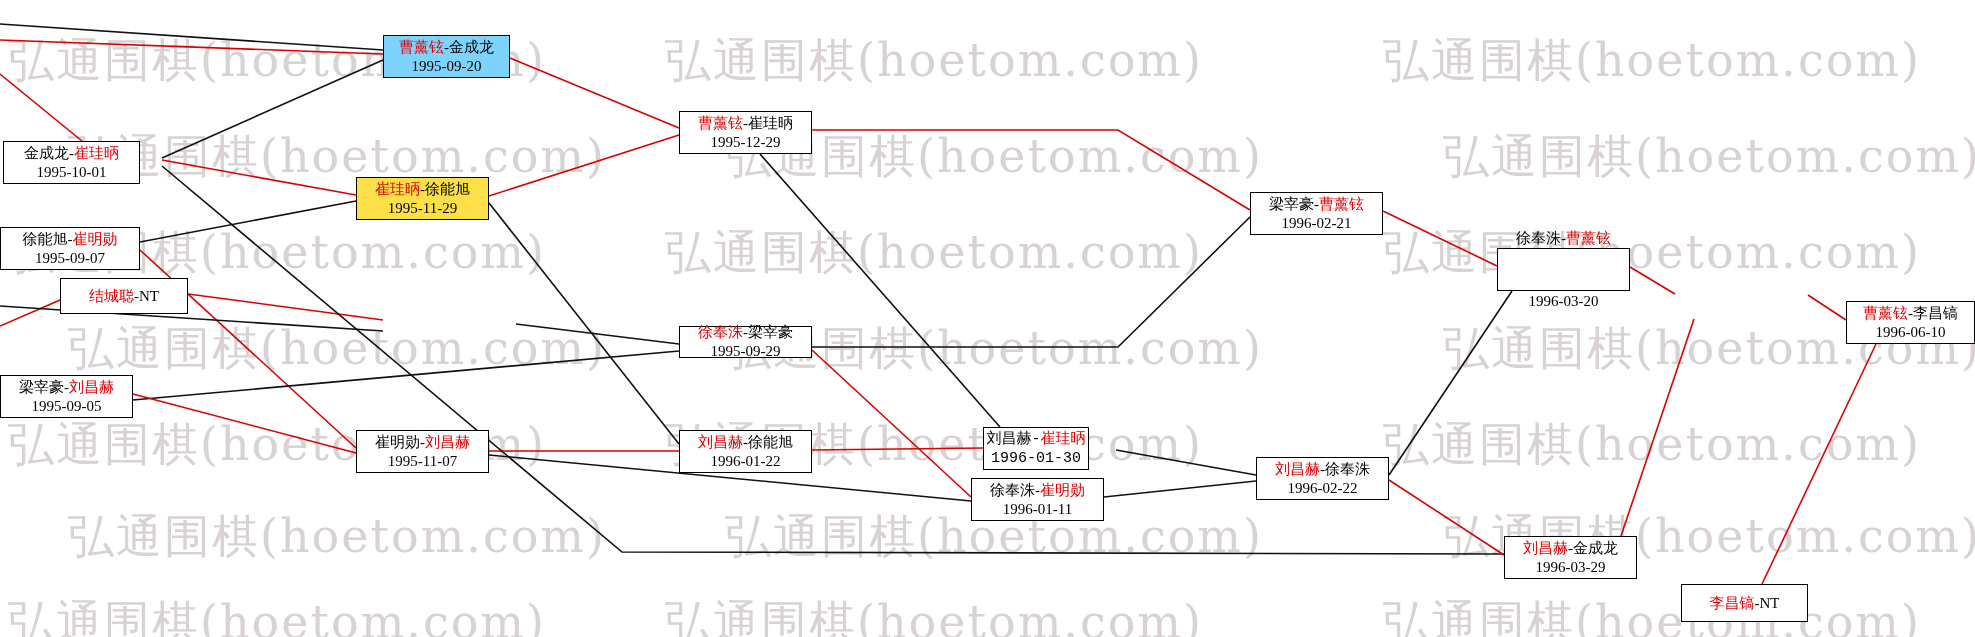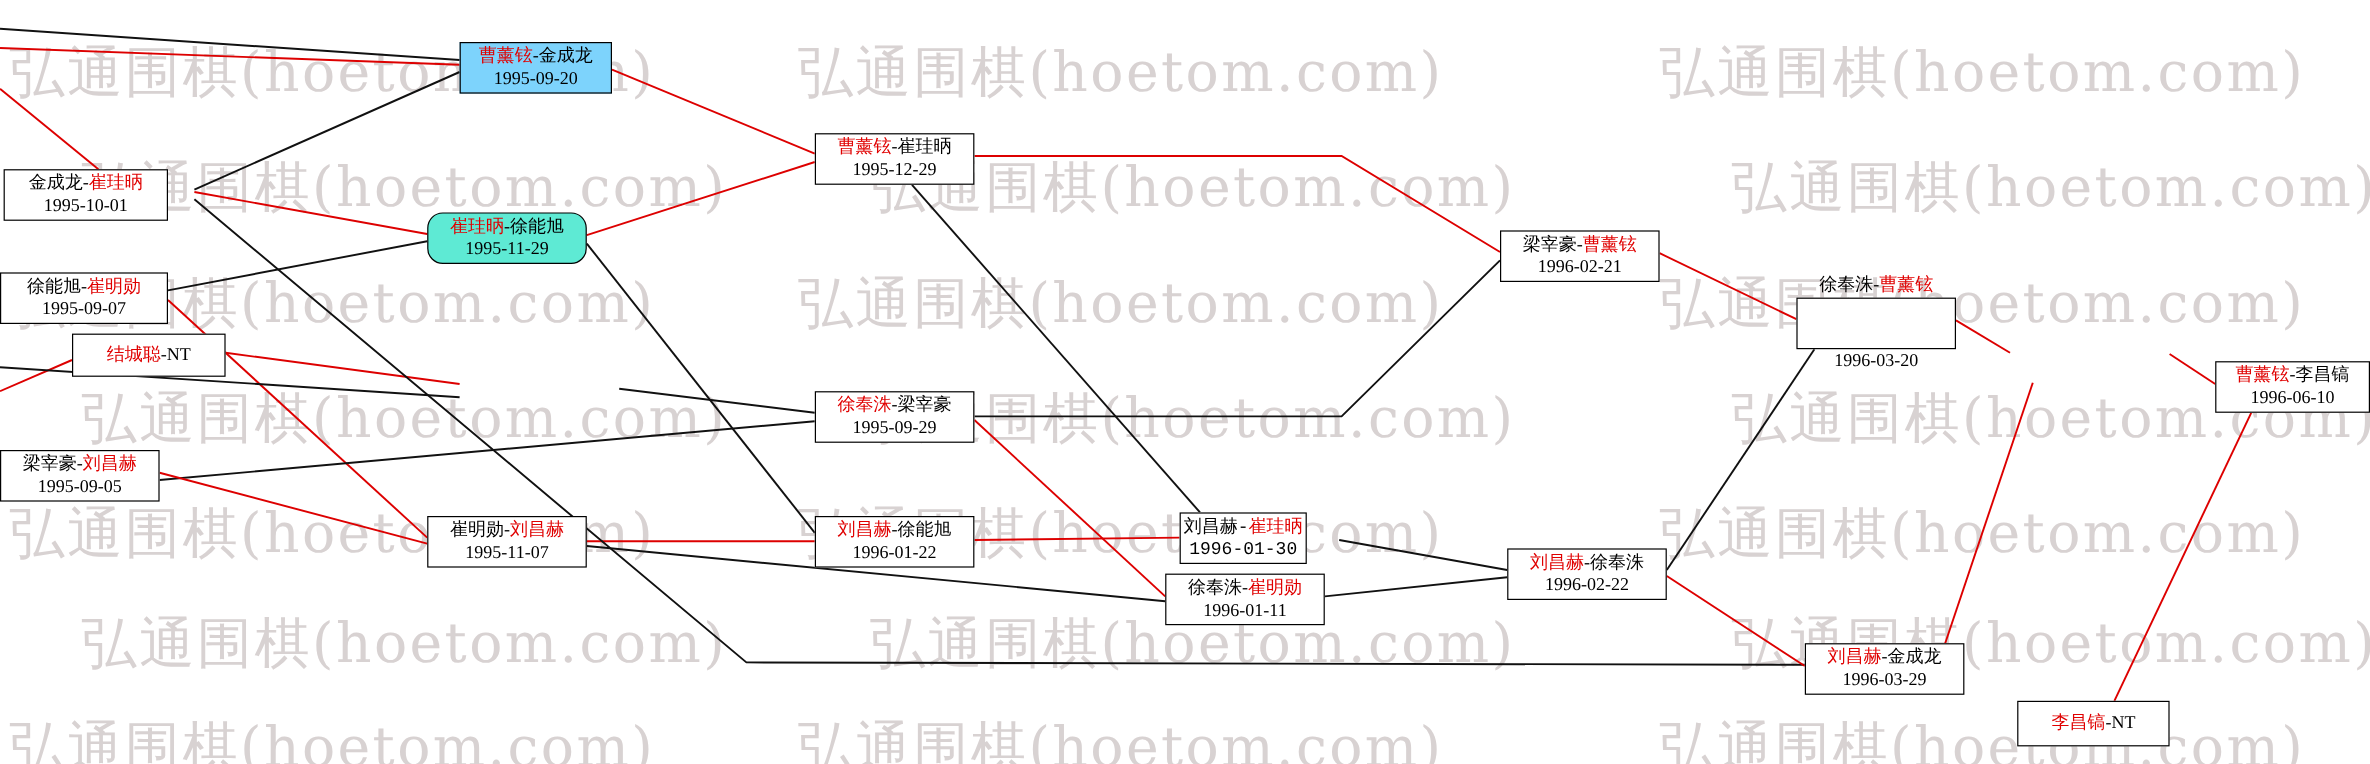--- a/index.html
+++ b/index.html
@@ -104,40 +104,40 @@
         <div class="date">1995-09-20</div>
       </div>
       <div class="match" style="left: 3px; top: 141px; width: 137px; height: 43px; border-color: rgb(0, 0, 0); background: rgb(255, 255, 255);">
         <div class="players"><span style="color: rgb(0, 0, 0);">金成龙</span><span style="color: rgb(0, 0, 0);">-</span><span style="color: rgb(224, 0, 0);">崔珪昞</span></div>
         <div class="date">1995-10-01</div>
       </div>
       <div class="match" style="left: 679px; top: 111px; width: 133px; height: 43px; border-color: rgb(0, 0, 0); background: rgb(255, 255, 255);">
         <div class="players"><span style="color: rgb(224, 0, 0);">曹薰铉</span><span style="color: rgb(0, 0, 0);">-</span><span style="color: rgb(0, 0, 0);">崔珪昞</span></div>
         <div class="date">1995-12-29</div>
       </div>
-      <div class="match" style="left: 356px; top: 177px; width: 133px; height: 43px; border-color: rgb(0, 0, 0); background: #5eead4; border-radius: 13px;">
+      <div class="match" style="left: 356px; top: 177px; width: 133px; height: 43px; border-color: rgb(0, 0, 0); background: #fde047;">
         <div class="players"><span style="color: rgb(224, 0, 0);">崔珪昞</span><span style="color: rgb(0, 0, 0);">-</span><span style="color: rgb(0, 0, 0);">徐能旭</span></div>
         <div class="date">1995-11-29</div>
       </div>
       <div class="match" style="left: 0px; top: 227px; width: 140px; height: 43px; border-color: rgb(0, 0, 0); background: rgb(255, 255, 255);">
         <div class="players"><span style="color: rgb(0, 0, 0);">徐能旭</span><span style="color: rgb(0, 0, 0);">-</span><span style="color: rgb(224, 0, 0);">崔明勋</span></div>
         <div class="date">1995-09-07</div>
       </div>
       <div class="match" style="left: 60px; top: 278px; width: 128px; height: 36px; border-color: rgb(0, 0, 0); background: rgb(255, 255, 255);">
         <div class="players"><span style="color: rgb(224, 0, 0);">结城聪</span><span style="color: rgb(0, 0, 0);">-</span><span style="color: rgb(0, 0, 0);">NT</span></div>
       </div>
       <div class="match" style="left: 1250px; top: 192px; width: 133px; height: 43px; border-color: rgb(0, 0, 0); background: rgb(255, 255, 255);">
         <div class="players"><span style="color: rgb(0, 0, 0);">梁宰豪</span><span style="color: rgb(0, 0, 0);">-</span><span style="color: rgb(224, 0, 0);">曹薰铉</span></div>
         <div class="date">1996-02-21</div>
       </div>
       <div class="match" style="left: 1497px; top: 248px; width: 133px; height: 43px; border-color: rgb(0, 0, 0); background: rgb(255, 255, 255); gap: 44px;">
         <div class="players"><span style="color: rgb(0, 0, 0);">徐奉洙</span><span style="color: rgb(0, 0, 0);">-</span><span style="color: rgb(224, 0, 0);">曹薰铉</span></div>
         <div class="date">1996-03-20</div>
       </div>
-      <div class="match" style="left: 679px; top: 326px; width: 133px; height: 43px; border-color: rgb(0, 0, 0); background: rgb(255, 255, 255);">
+      <div class="match" style="left: 679px; top: 326px; width: 133px; height: 32px; border-color: rgb(0, 0, 0); background: rgb(255, 255, 255);">
         <div class="players"><span style="color: rgb(224, 0, 0);">徐奉洙</span><span style="color: rgb(0, 0, 0);">-</span><span style="color: rgb(0, 0, 0);">梁宰豪</span></div>
         <div class="date">1995-09-29</div>
       </div>
       <div class="match" style="left: 0px; top: 375px; width: 133px; height: 43px; border-color: rgb(0, 0, 0); background: rgb(255, 255, 255);">
         <div class="players"><span style="color: rgb(0, 0, 0);">梁宰豪</span><span style="color: rgb(0, 0, 0);">-</span><span style="color: rgb(224, 0, 0);">刘昌赫</span></div>
         <div class="date">1995-09-05</div>
       </div>
       <div class="match" style="left: 356px; top: 430px; width: 133px; height: 43px; border-color: rgb(0, 0, 0); background: rgb(255, 255, 255);">
         <div class="players"><span style="color: rgb(0, 0, 0);">崔明勋</span><span style="color: rgb(0, 0, 0);">-</span><span style="color: rgb(224, 0, 0);">刘昌赫</span></div>
         <div class="date">1995-11-07</div>

